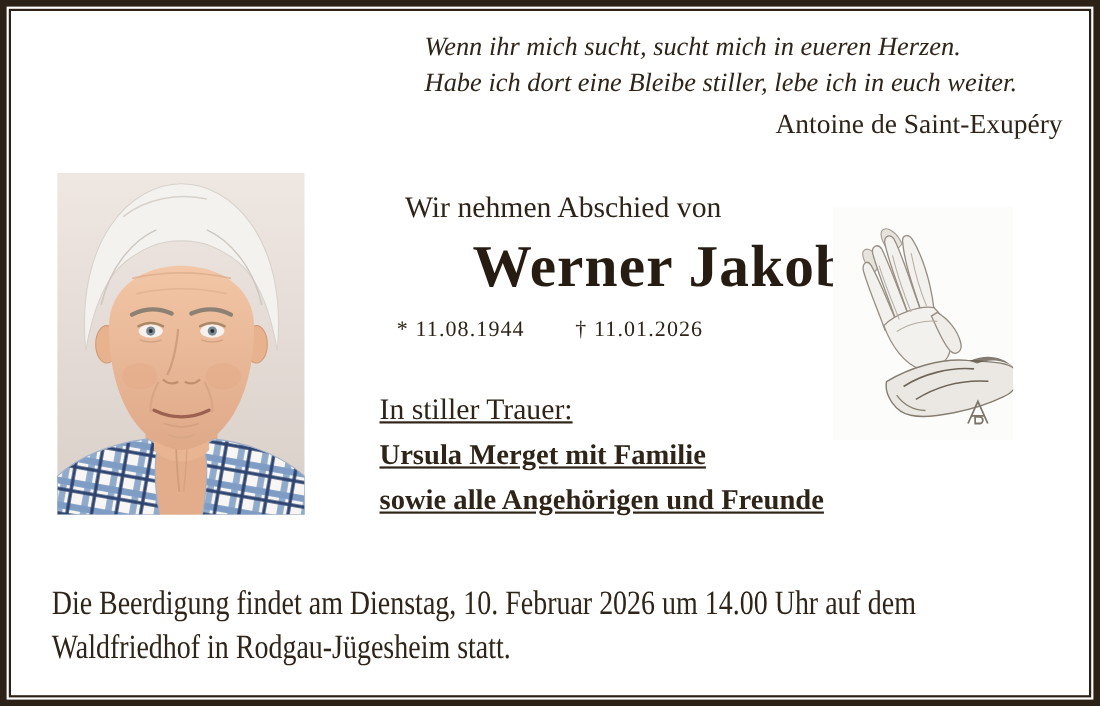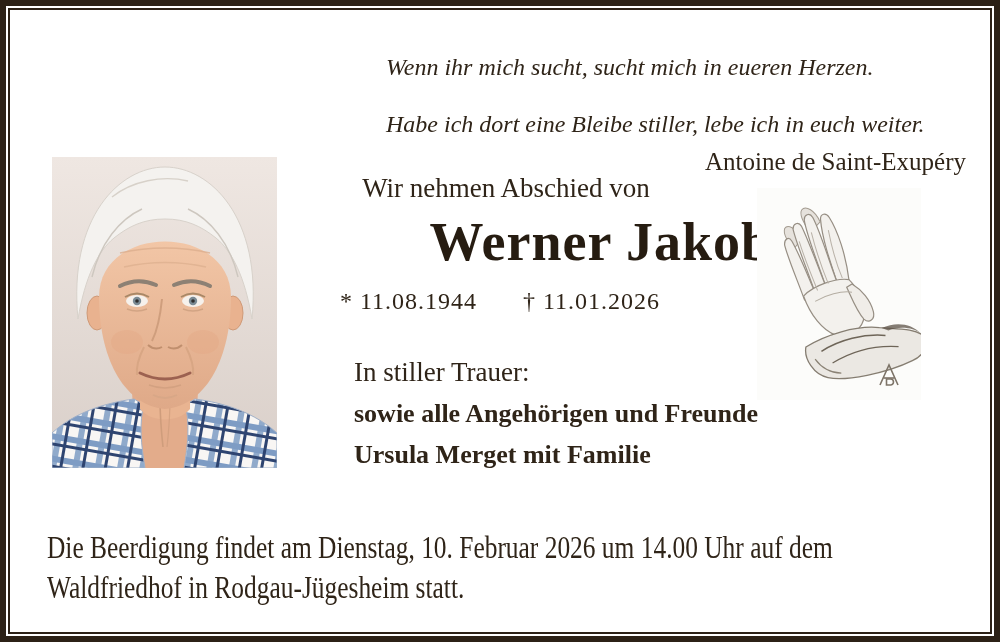--- a/index.html
+++ b/index.html
@@ -8,36 +8,36 @@
     background:#ffffff; overflow:hidden;
     font-family:"Liberation Serif","DejaVu Serif",serif;
     color:#2f2418;
   }
   
   .frame-outer { position:absolute; inset:0; border:6px solid #2c2116; pointer-events:none; }
   .frame-inner { position:absolute; inset:8px; border:2px solid #2c2116; pointer-events:none; }
 
   
   .quote-block { position:absolute; left:386px; top:27px; width:580px; }
-  .quote-line { font-style:italic; font-size:24px; line-height:33px; white-space:nowrap;margin-top:24px; }
+  .quote-line { font-style:italic; font-size:24px; line-height:33px; white-space:nowrap; }
   .quote-attribution { font-style:normal; font-size:25px; text-align:right; margin-top:7px;font-family:Liberation Serif, serif; }
 
   
   .photo { position:absolute; left:52px; top:157px; width:225px; height:311px; }
   .photo svg { display:block; width:100%; height:100%; }
 
   
-  .intro  { position:absolute; left:256px; top:173px; width:500px; text-align:center; font-size:27px; }
+  .intro  { position:absolute; left:262px; top:173px; width:500px; text-align:center; font-size:27px; }
   .name   { position:absolute; left:200px; top:211px; width:600px; text-align:right;
             font-size:54px; font-weight:bold; letter-spacing:1px; color:#261c11; }
   .dates  { position:absolute; left:250px; top:288px; width:500px; display:flex;
-            justify-content:center; gap:46px; font-size:24px; letter-spacing:1px; }
+            justify-content:center; gap:46px; font-size:20px; letter-spacing:1px; }
 
   
-  .mourning { position:absolute; left:354px; top:355px; }
+  .mourning { position:absolute; left:345px; top:355px;text-decoration:underline; }
   .mourning-heading { font-size:27px; line-height:34px; }
   .mourner-line { font-size:26px; font-weight:bold; line-height:33px; margin-top:8px; white-space:nowrap; }
 
   
   .hands { position:absolute; left:757px; top:188px; width:164px; height:212px; }
   .hands svg { display:block; width:100%; height:100%; }
 
   
   .funeral { position:absolute; left:47px; top:528px; width:1160px;
              transform:scaleX(0.82); transform-origin:left top; }
@@ -132,22 +132,22 @@
 
   <div class="intro">Wir nehmen Abschied von</div>
   <div class="name">Werner Jakoby</div>
   <div class="dates">
     <span>* 11.08.1944</span>
     <span>† 11.01.2026</span>
   </div>
 
   <div class="mourning">
     <div class="mourning-heading">In stiller Trauer:</div>
+    <div class="mourner-line">Ursula Merget mit Familie</div>
     <div class="mourner-line">sowie alle Angehörigen und Freunde</div>
-    <div class="mourner-line">Ursula Merget mit Familie</div>
   </div>
 
   <div class="hands">
     <svg viewBox="0 0 164 212" preserveAspectRatio="none">
       <rect x="0" y="0" width="164" height="212" fill="#fcfcfa"></rect>
       <g transform="rotate(-14 80 110)">
 
         <path d="M82 32 C80 20 72 12 67 16 C63 20 66 30 70 40 Z" fill="#e6e2dc" stroke="#a39b90" stroke-width="1"></path>
         <path d="M60 44 C57 32 50 26 46 30 C43 35 46 44 50 52 Z" fill="#e6e2dc" stroke="#a39b90" stroke-width="1"></path>
 

